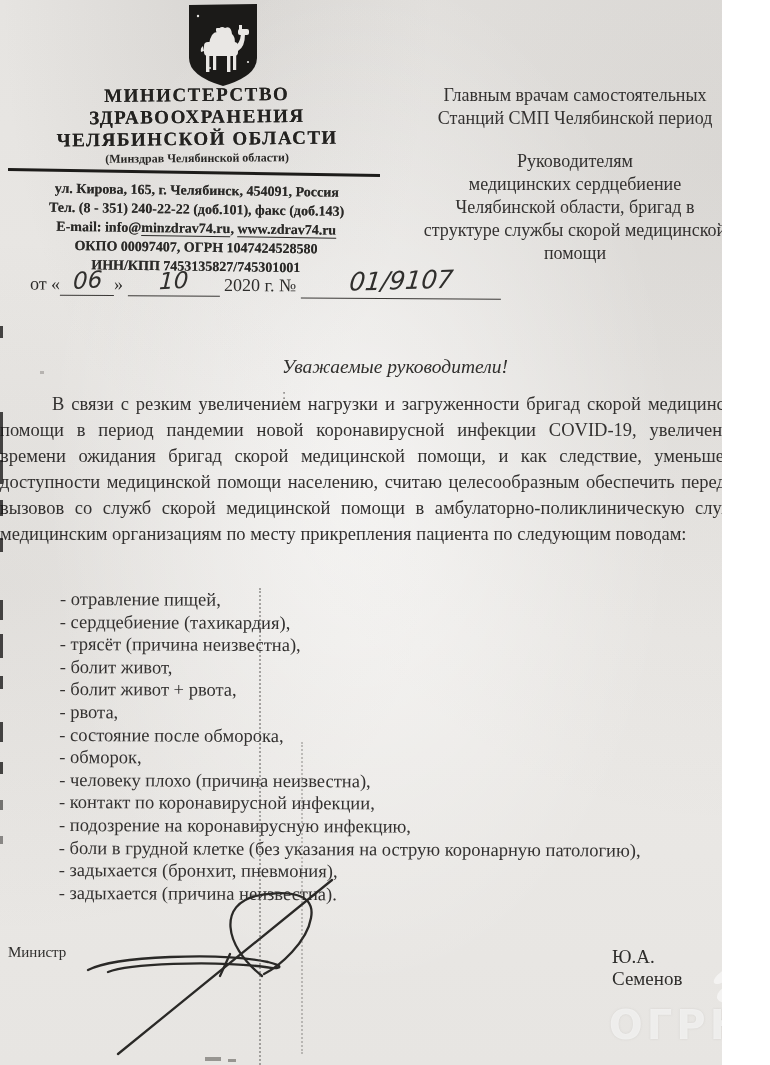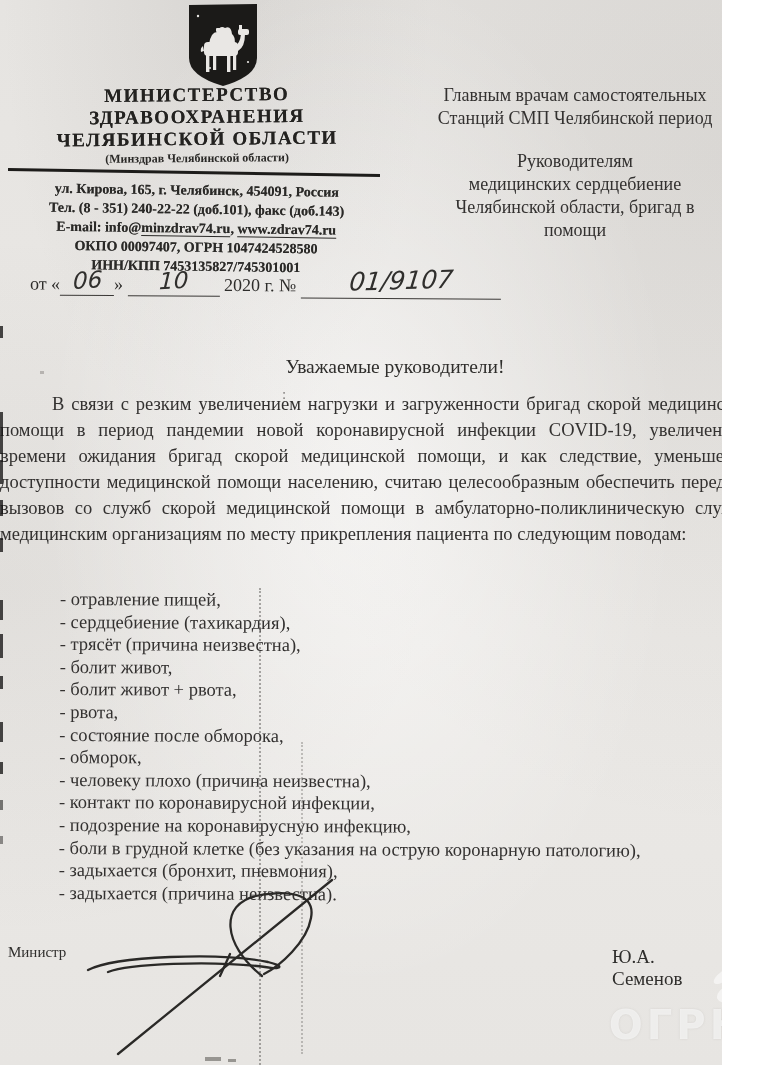--- a/index.html
+++ b/index.html
@@ -45,21 +45,21 @@
     font-family:"DejaVu Sans", sans-serif; font-style:italic; font-size:23px;
     color:#302f2d; display:inline-block; transform:rotate(-4deg) skewX(-6deg) translateY(-2px);
   }
   
   .addressee{
     left:388px; top:84px; width:374px; text-align:center;
     font-size:18px; line-height:23px; color:#333130;
   }
   .addressee .gap{height:20px;}
   
-  .salutation{left:20px; top:356px; width:750px; text-align:center; font-size:19.5px; color:#2f2e2c;}
+  .salutation{left:20px; top:356px; width:750px; text-align:center; font-size:19.5px; color:#2f2e2c;font-style:italic;}
   .body-par{
     left:0; top:391px; width:752px; font-size:18.5px; line-height:26px;
     text-align:justify; text-indent:52px; color:#333130;
   }
   .reasons{
     left:60px; top:588px; width:700px; font-size:18.5px; line-height:22.6px;
     color:#333130; transform:rotate(0.25deg); transform-origin:left top;
   }
   
   .sig-title{left:8px; top:944px; font-size:15px; color:#2f2e2c;}
@@ -129,20 +129,21 @@
     <span class="blank" style="width:200px;"><span class="hand" style="font-size:25px; transform:rotate(-2deg) skewX(-8deg) translateY(-3px);">01/9107</span></span>
   </div>
 
   <div class="abs addressee">
     <div>Главным врачам самостоятельных</div>
     <div>Станций СМП Челябинской период</div>
     <div class="gap"></div>
     <div>Руководителям</div>
     <div>медицинских сердцебиение</div>
     <div>Челябинской области, бригад в</div>
+    <div>структуре службы скорой медицинской</div>
     <div>помощи</div>
   </div>
 
   <div class="abs salutation">Уважаемые руководители!</div>
   <div class="abs colon-artifact">:</div>
 
   <div class="abs body-par">В связи с резким увеличением нагрузки и загруженности бригад скорой медицинской помощи в период пандемии новой коронавирусной инфекции COVID-19, увеличением времени ожидания бригад скорой медицинской помощи, и как следствие, уменьшение доступности медицинской помощи населению, считаю целесообразным обеспечить передачу вызовов со служб скорой медицинской помощи в амбулаторно-поликлиническую службу медицинским организациям по месту прикрепления пациента по следующим поводам:</div>
 
   <div class="abs reasons">
     <div>- отравление пищей,</div>

